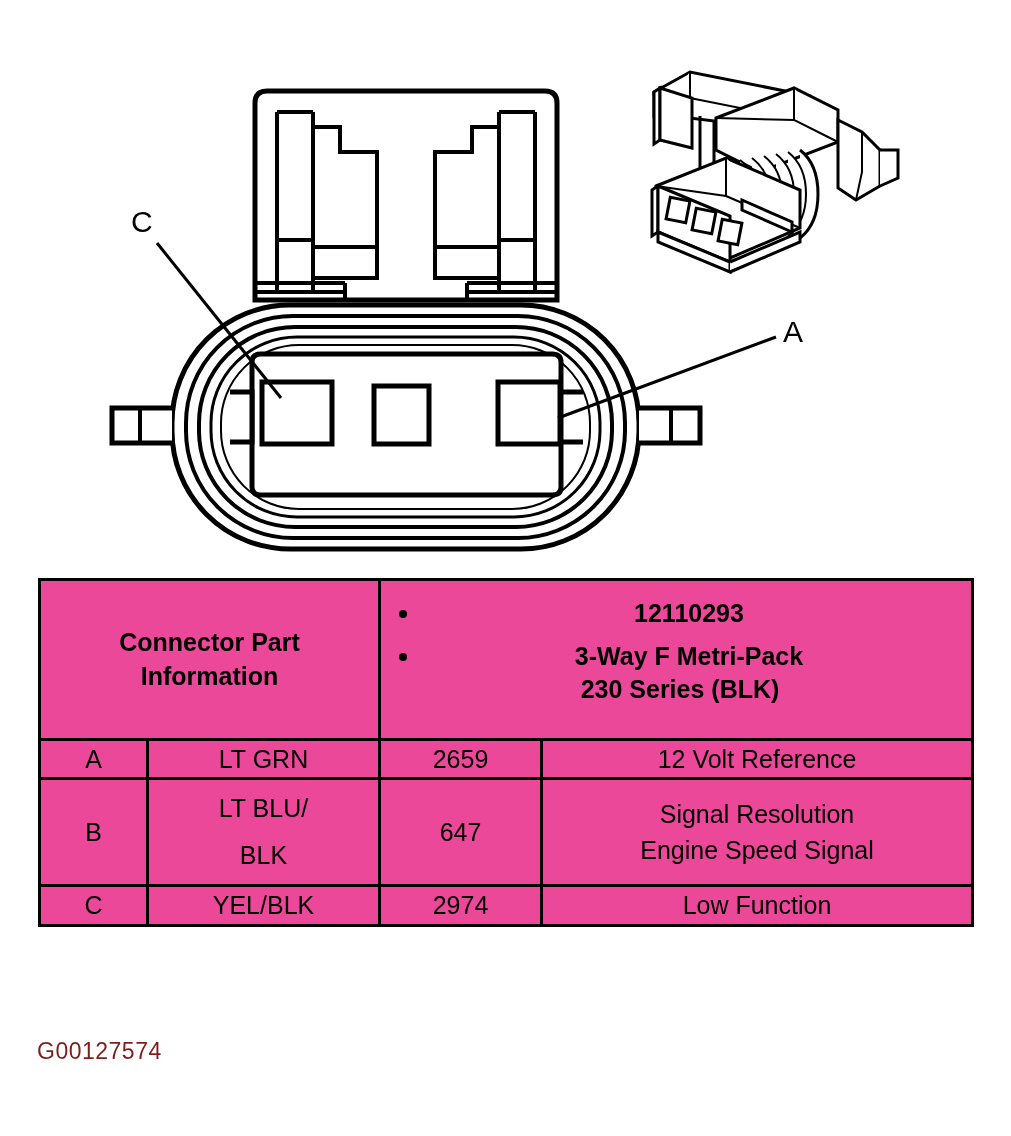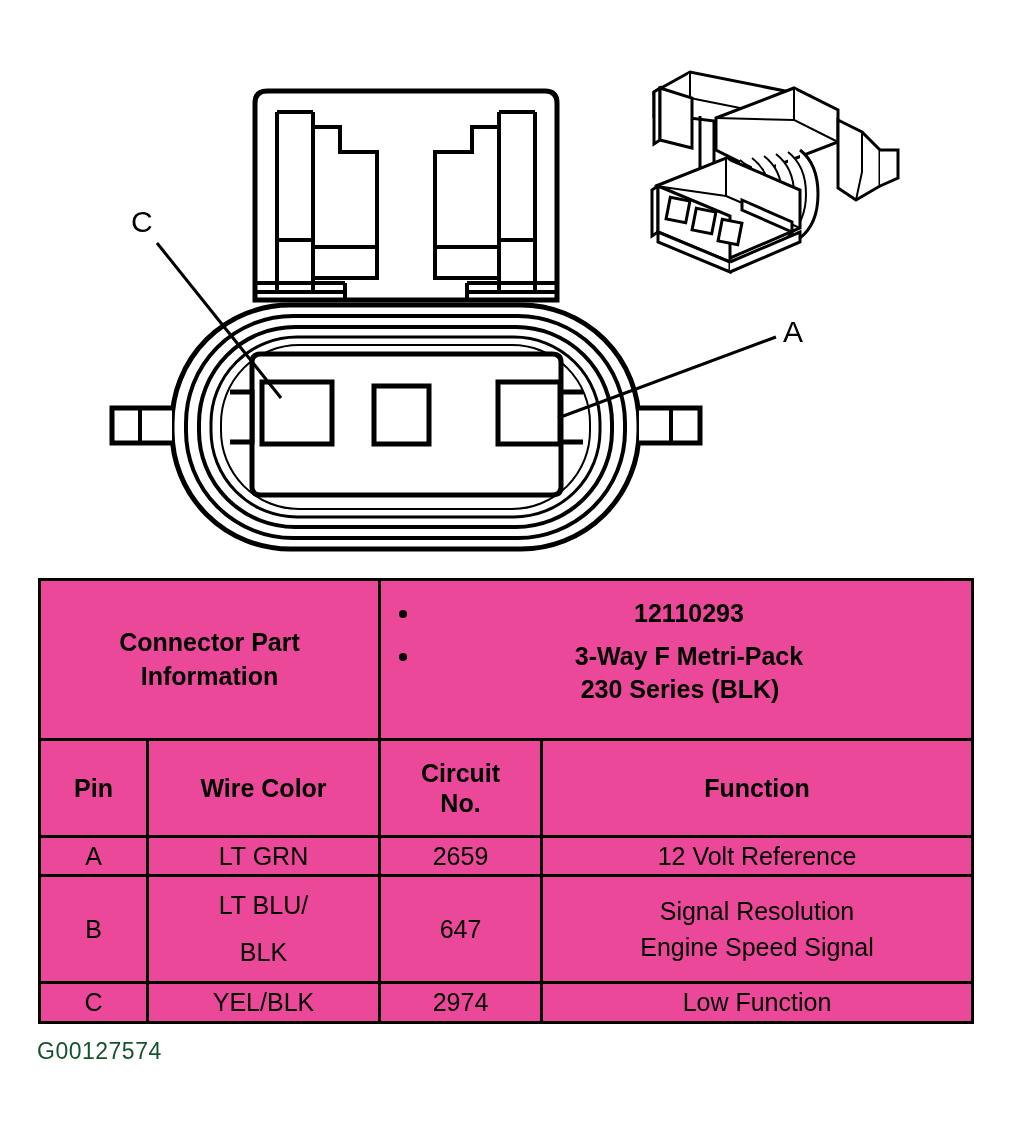--- a/index.html
+++ b/index.html
@@ -126,21 +126,21 @@
     line-height: 1.9;
   }
 
   
   #fig-caption {
     position: absolute;
     left: 37px;
     top: 1038px;
     font-size: 23px;
     font-family: "Liberation Sans", sans-serif;
-    color: #14532d;
+    color: #7f1d1d;
     letter-spacing: 0.5px;
   }
 </style>
 </head>
 <body>
 
 <div id="page">
 
   <div id="figure-area">
     <svg width="1011" height="570" viewBox="0 0 1011 570" xmlns="http://www.w3.org/2000/svg">
@@ -277,29 +277,20 @@
               <span>12110293</span>
             </li>
             <li>
               <span>3-Way F Metri-Pack</span>
               <span class="cpi-sub">230 Series (BLK)</span>
             </li>
           </ul>
         </td>
       </tr>
 
-      <tr>
-        <td class="hdr">Pin</td>
-        <td class="hdr">Wire Color</td>
-        <td class="hdr hdr-circuit">
-          <span>Circuit</span><br>
-          <span>No.</span>
-        </td>
-        <td class="hdr">Function</td>
-      </tr>
 
       <tr>
         <td class="cell">A</td>
         <td class="cell">LT GRN</td>
         <td class="cell">2659</td>
         <td class="cell cell-func">12 Volt Reference</td>
       </tr>
 
       <tr>
         <td class="cell cell-tall">B</td>

